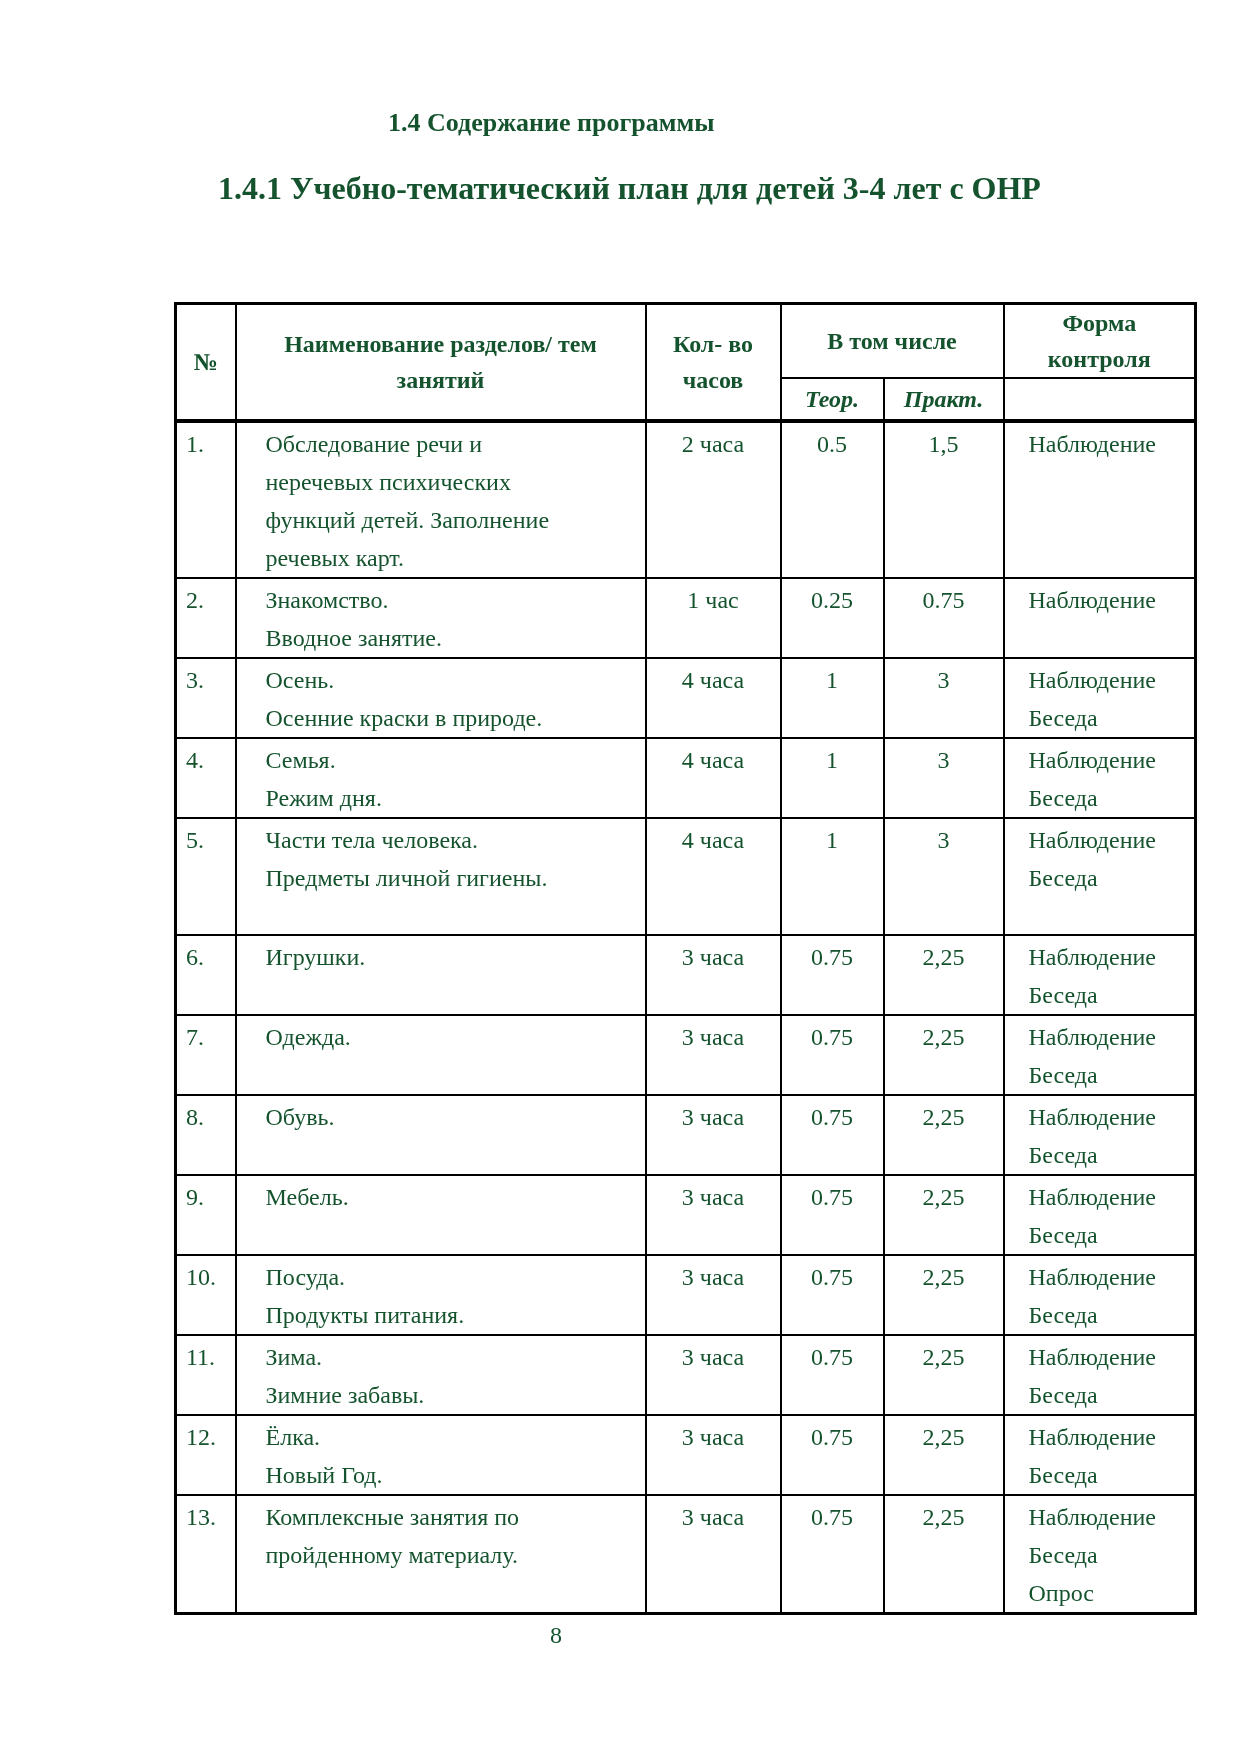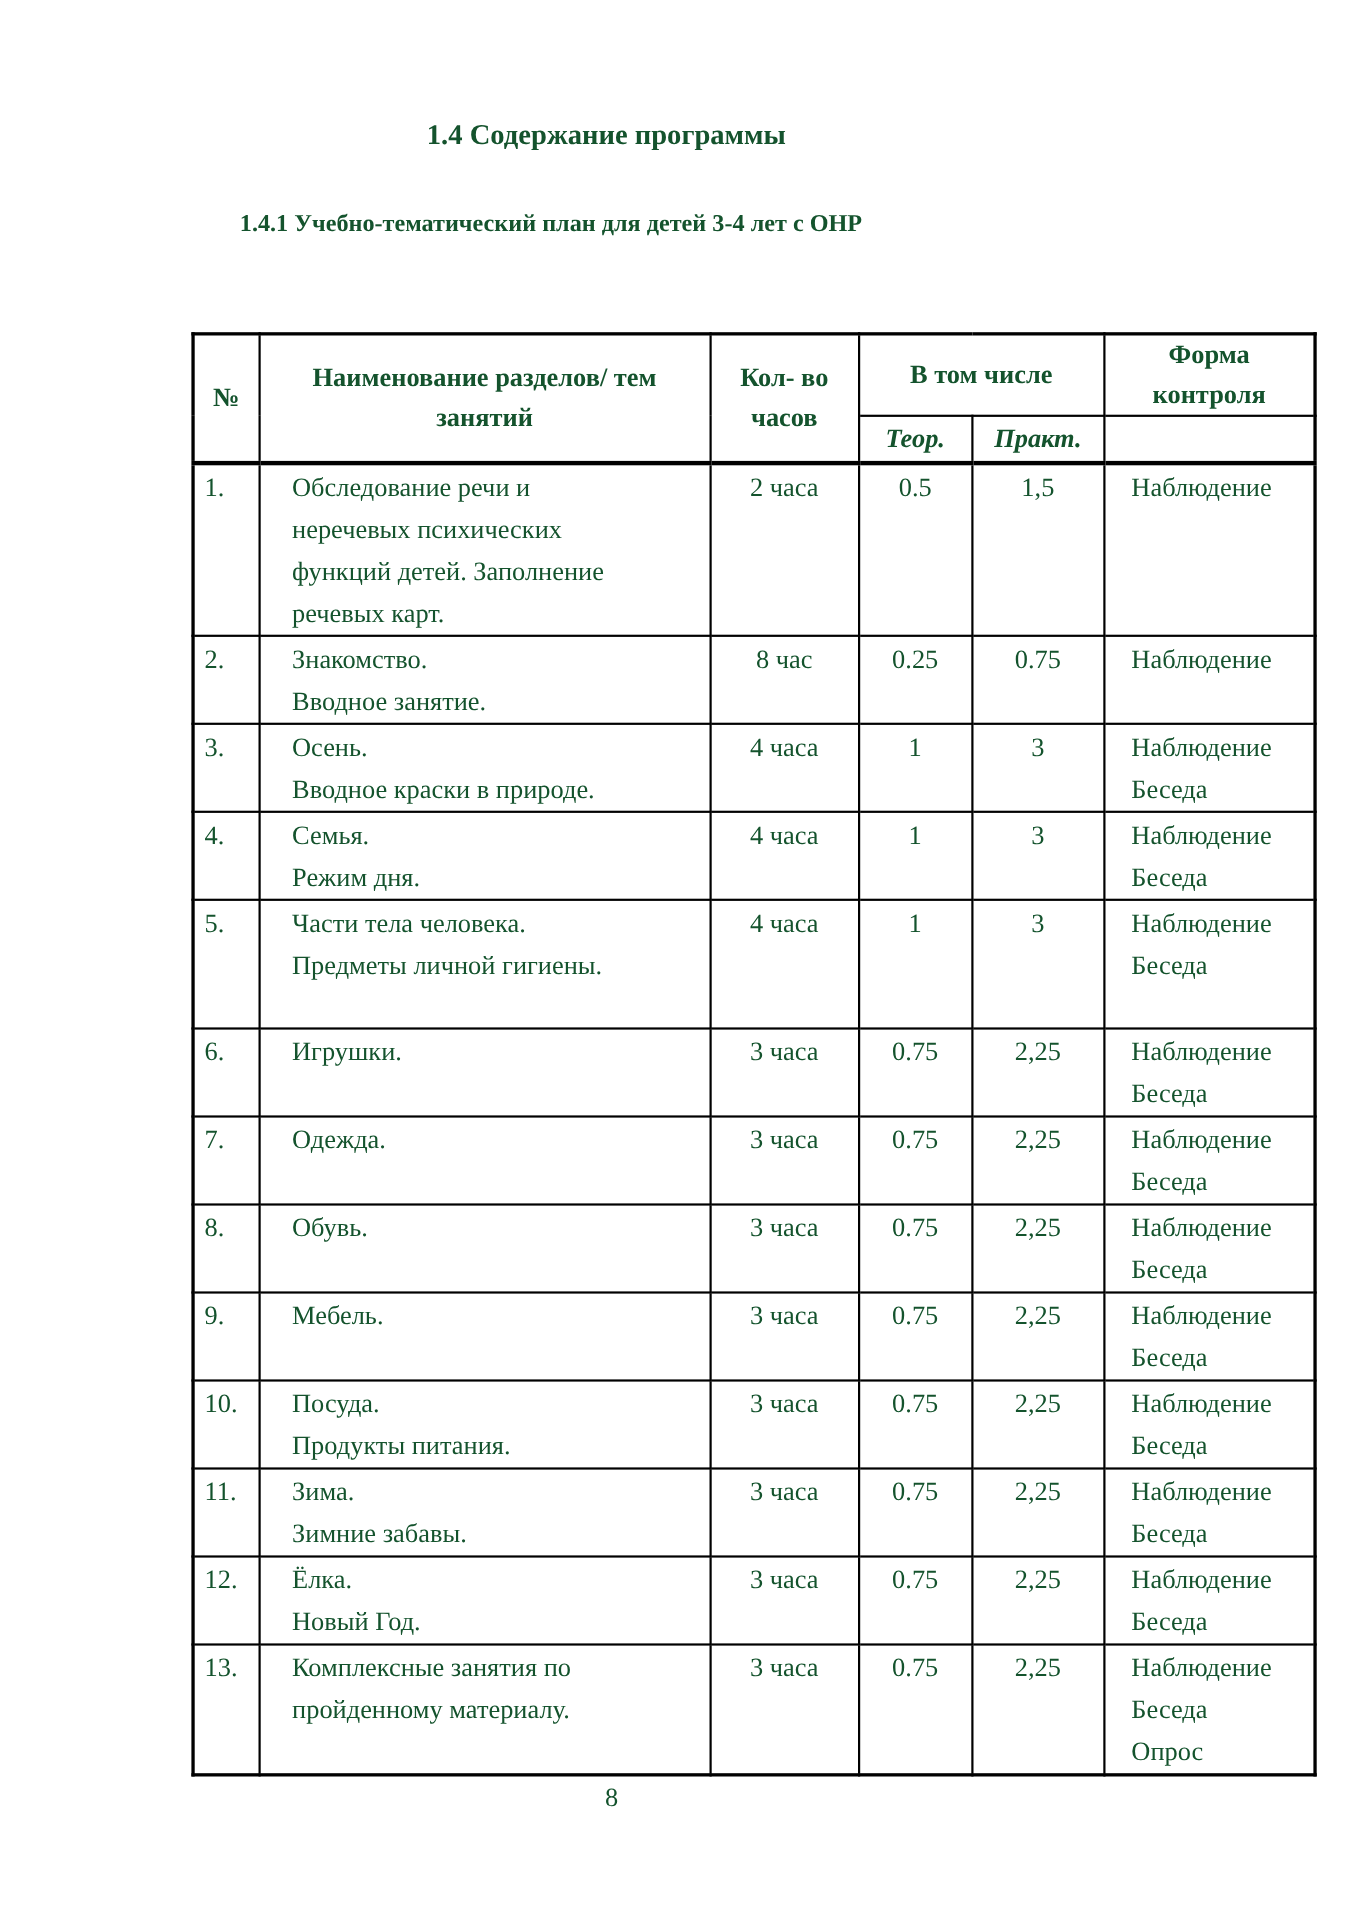--- a/index.html
+++ b/index.html
@@ -18,24 +18,23 @@
     left: 388px;
     top: 108px;
     font-size: 26px;
     font-weight: bold;
     white-space: nowrap;
   }
   .doc-subtitle {
     position: absolute;
     left: 218px;
     top: 170px;
-    font-size: 22px;
+    font-size: 32px;
     font-weight: bold;
     white-space: nowrap;
-    margin-top: 20px;
   }
   .table-wrap {
     position: absolute;
     left: 174px;
     top: 302px;
   }
   table.plan {
     border-collapse: collapse;
     table-layout: fixed;
     width: 1020px;
@@ -137,29 +136,29 @@
 речевых карт.</td>
     <td class="c-hours">2 часа</td>
     <td class="c-theory">0.5</td>
     <td class="c-practice">1,5</td>
     <td class="c-control">Наблюдение</td>
   </tr>
           <tr>
     <td class="c-number">2.</td>
     <td class="c-topic">Знакомство.
 Вводное занятие.</td>
-    <td class="c-hours">8 час</td>
+    <td class="c-hours">1 час</td>
     <td class="c-theory">0.25</td>
     <td class="c-practice">0.75</td>
     <td class="c-control">Наблюдение</td>
   </tr>
           <tr>
     <td class="c-number">3.</td>
     <td class="c-topic">Осень.
-Вводное краски в природе.</td>
+Осенние краски в природе.</td>
     <td class="c-hours">4 часа</td>
     <td class="c-theory">1</td>
     <td class="c-practice">3</td>
     <td class="c-control">Наблюдение
 Беседа</td>
   </tr>
           <tr>
     <td class="c-number">4.</td>
     <td class="c-topic">Семья.
 Режим дня.</td>

